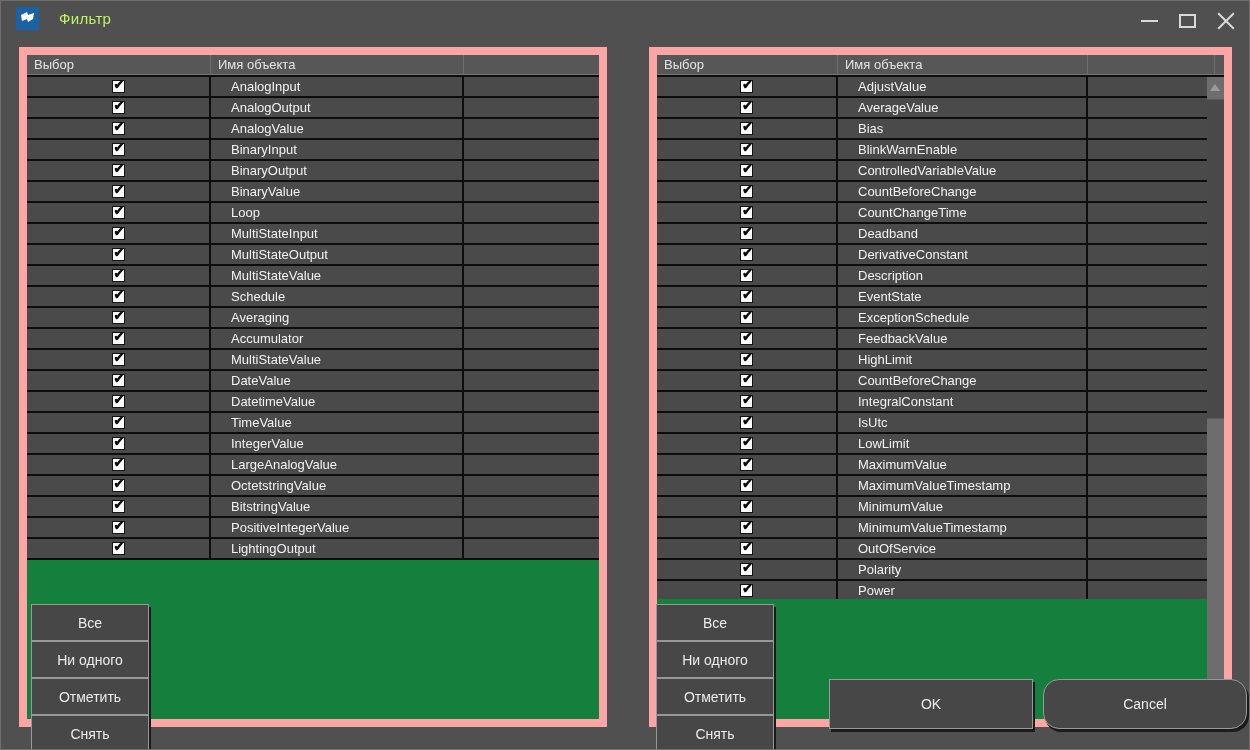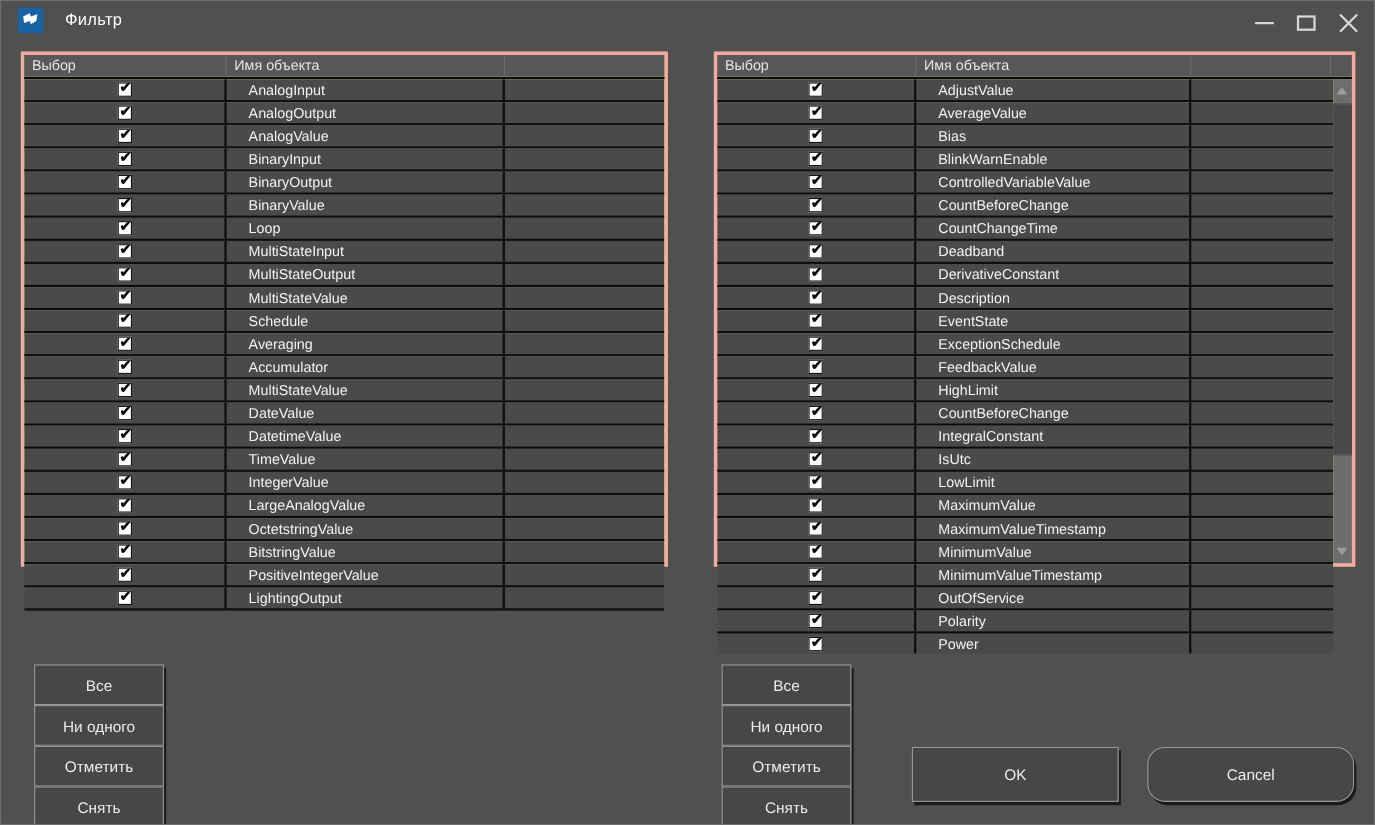--- a/index.html
+++ b/index.html
@@ -12,33 +12,33 @@
     overflow:hidden;
     border:1px solid #6e6e6e;
   }
 
   
   .titlebar { position:absolute; left:0; top:0; width:100%; height:42px; }
   .app-icon {
     position:absolute; left:15px; top:6px; width:23px; height:23px;
     background:#1b62a5; display:flex; align-items:center; justify-content:center;
   }
-  .title { position:absolute; left:58px; top:9px; font-size:15px; color:#ffffff; letter-spacing:.3px; }
+  .title { position:absolute; left:58px; top:9px; font-size:15px; color:#bef264; letter-spacing:.3px; }
   .winbtns { position:absolute; right:12px; top:8px; display:flex; gap:16px; align-items:center; height:24px; }
   .winbtn { width:22px; height:22px; position:relative; cursor:default; }
   .min-glyph { position:absolute; left:2px; top:10px; width:17px; height:2px; background:#d9d9d9; }
   .max-glyph { position:absolute; left:2px; top:4px; width:17px; height:14px; border:2px solid #d9d9d9; }
   .close-glyph1,.close-glyph2 { position:absolute; left:0; top:10px; width:22px; height:2px; background:#d9d9d9; }
   .close-glyph1 { transform:rotate(45deg); }
   .close-glyph2 { transform:rotate(-45deg); }
 
   
   .panel {
-    position:absolute; top:46px; height:468px;
-    background:#bef264; border:3px solid #fca5a5;
+    position:absolute; top:46px; height:680px;
+    background:#15803d; border:8px solid #fca5a5;
   }
   .panel.left  { left:18px;  width:588px; }
   .panel.right { left:648px; width:583px; }
 
   .thead {
     display:grid; height:22px; background:#575757;
     border-bottom:2px solid #0d0d0d; font-size:13px; color:#e4e4e4;
   }
   .panel.left  .thead { grid-template-columns:184px 253px 1fr; }
   .panel.right .thead { grid-template-columns:181px 250px 127px 1fr; }
@@ -87,21 +87,21 @@
   
   .btn-row { position:absolute; top:603px; width:560px; display:flex; justify-content:space-between;flex-direction:column; }
   .btn-row.left  { left:30px; }
   .btn-row.right { left:655px; }
   .btn {
     width:118px; height:37px; background:#474747;
     border:1px solid #989898; box-shadow:2px 3px 0 0 #1b1b1b;
     color:#ececec; font-size:14px; font-family:"Liberation Sans", sans-serif;
     display:flex; align-items:center; justify-content:center; cursor:default;
   }
-  .btn.big { width:188px; height:50px; position:absolute; top:678px; }
+  .btn.big { width:204px; height:50px; position:absolute; top:678px; }
   .btn.ok     { left:828px; }
   .btn.cancel { left:1042px;border-radius:16px; }
 </style>
 </head>
 <body>
 
 <div class="titlebar">
   <div class="app-icon">
     <svg width="17" height="17" viewBox="0 0 17 17">
       <path d="M2 5 L8 2 L9 5 L15 3 L14 9 L9 12 L8 9 L3 11 Z" fill="#ffffff"></path>

